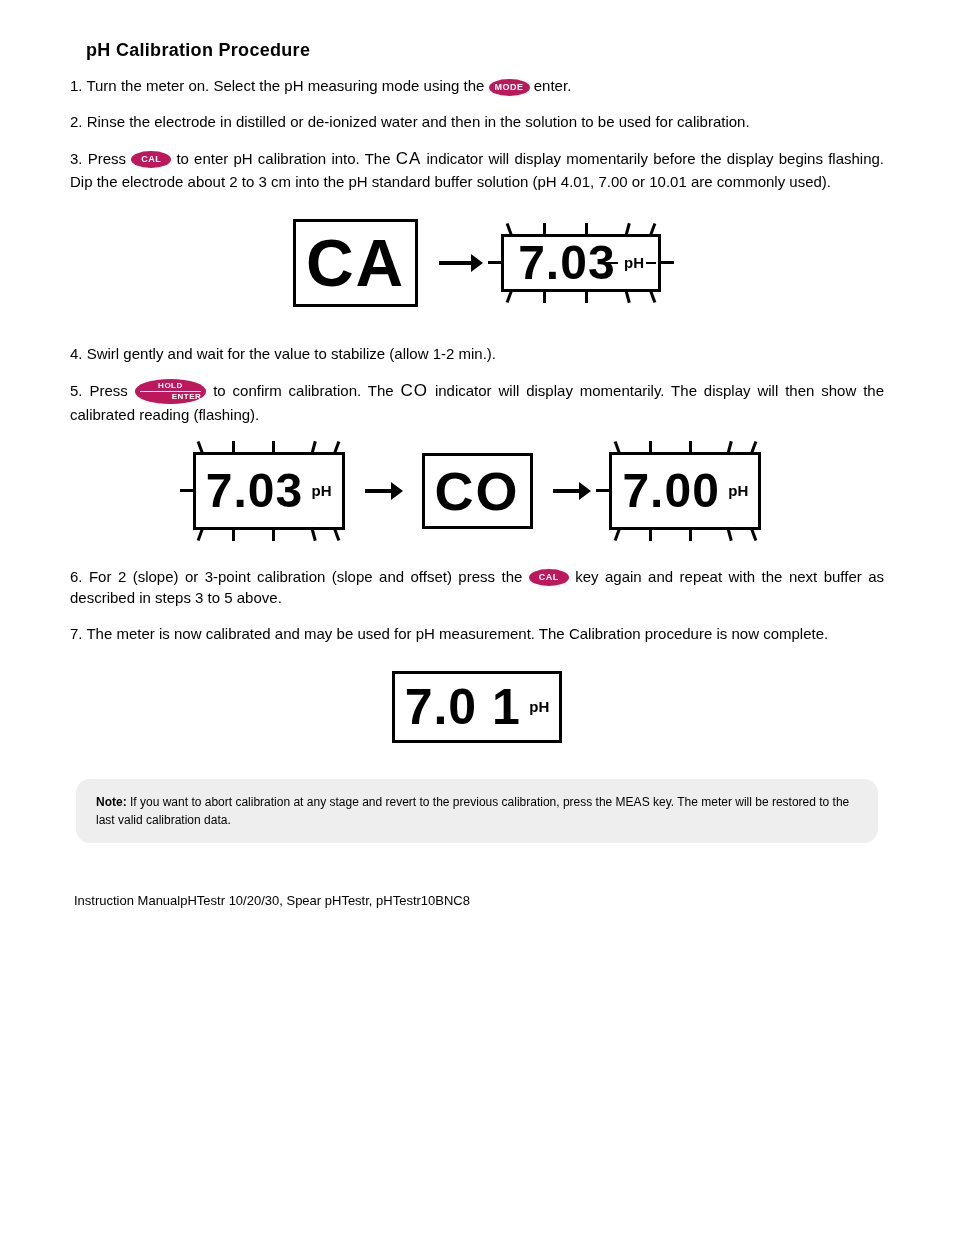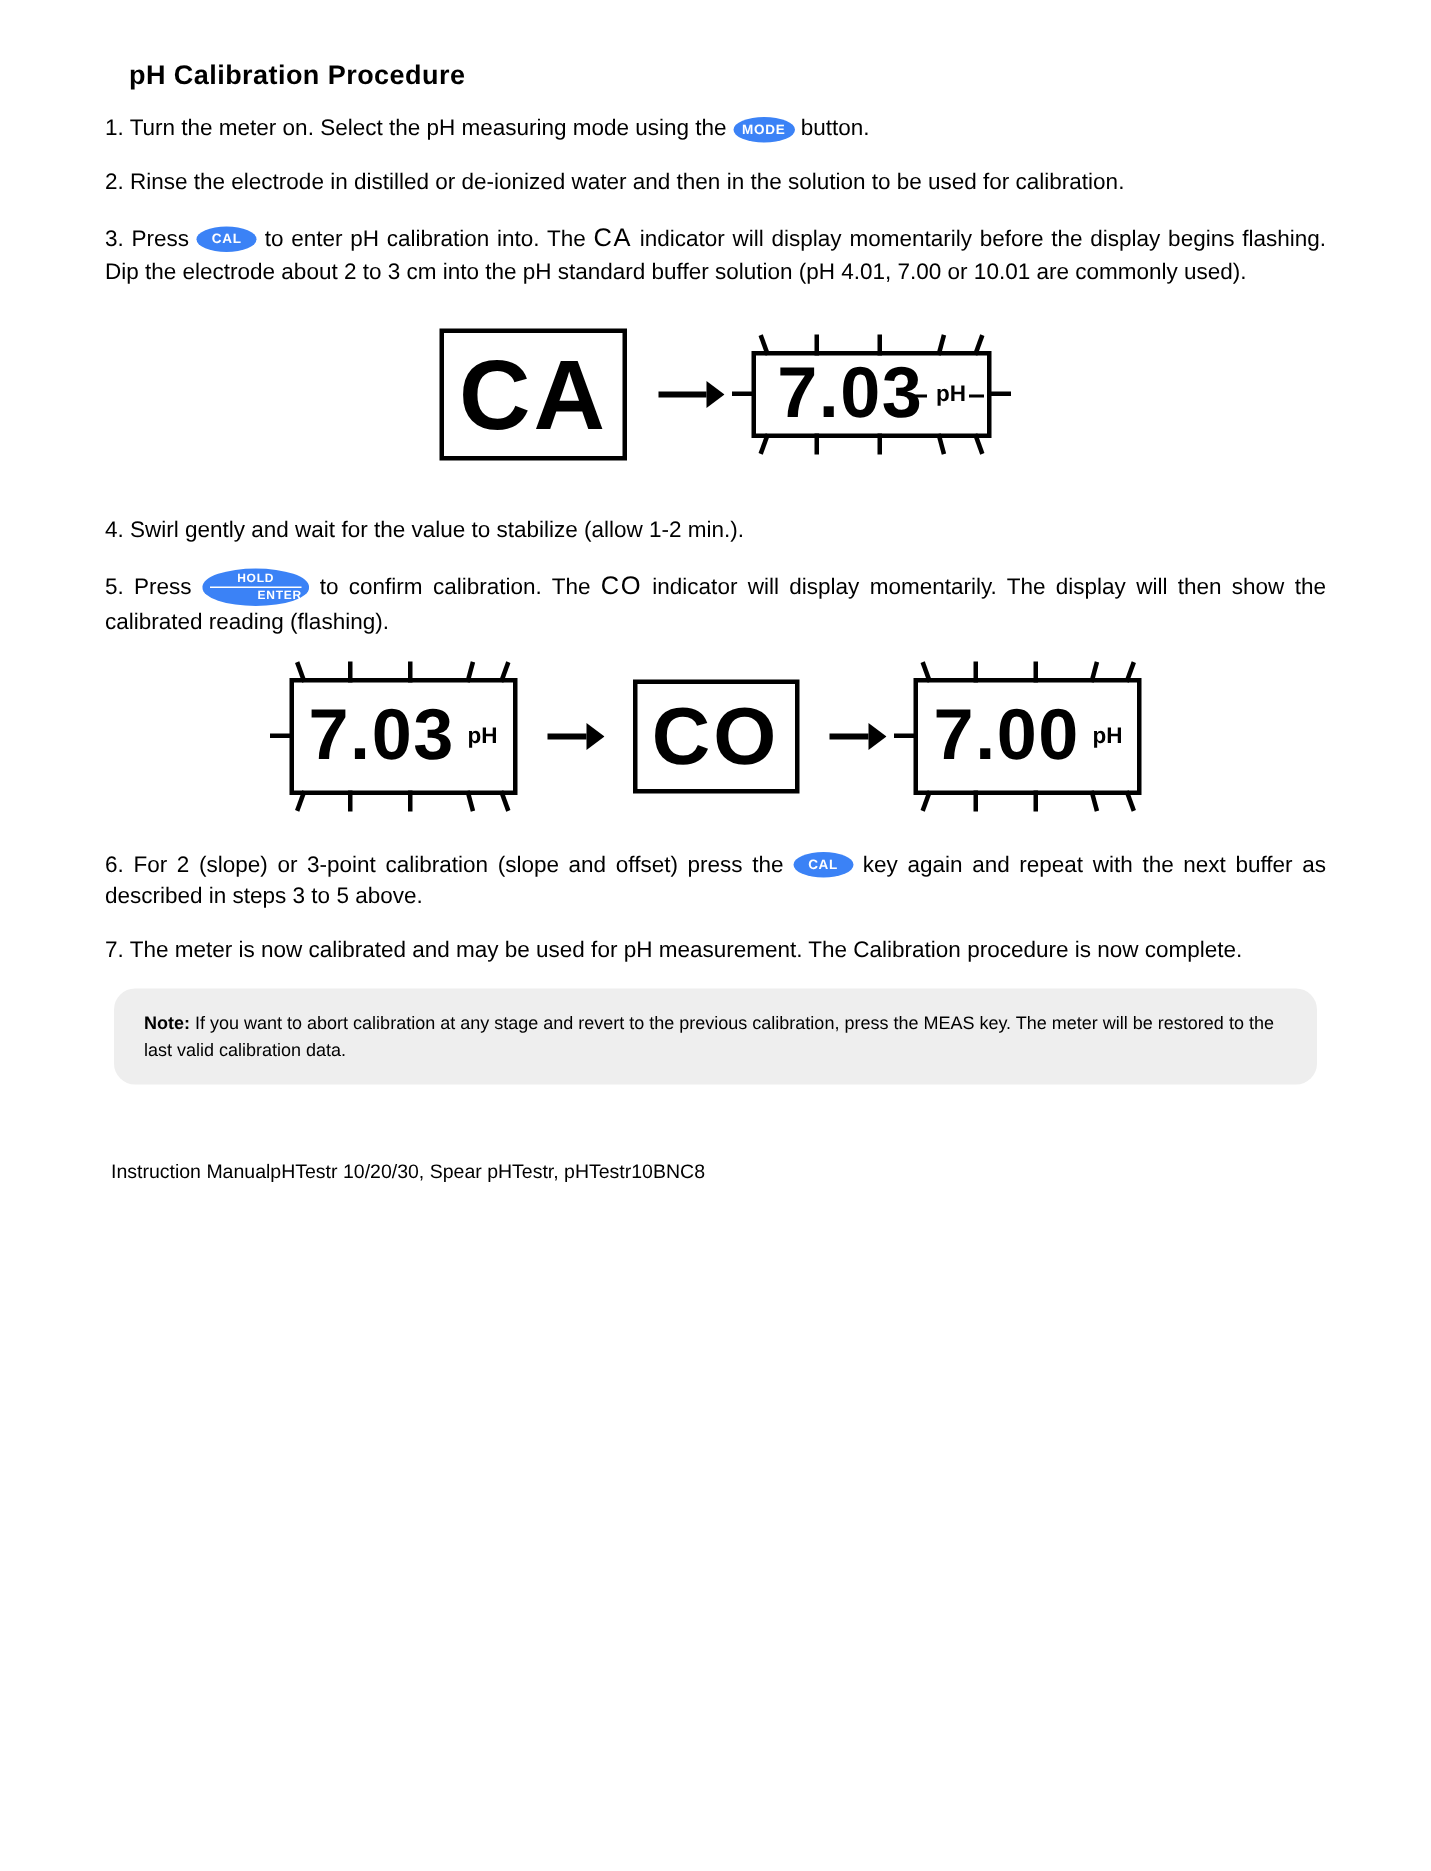--- a/index.html
+++ b/index.html
@@ -36,21 +36,21 @@
   }
   .seg{
     font-family:"Arial Narrow",Arial,sans-serif;
     letter-spacing:1px;
     font-size:17px;
   }
   
   .pill{
     display:inline-block;
     vertical-align:middle;
-    background:#3b82f6;
+    background:#be185d;
     color:#fff;
     font-size:9px;
     font-weight:600;
     letter-spacing:.5px;
     padding:4px 6px;
     border-radius:50%/50%;
     line-height:1;
     text-align:center;
     min-width:28px;
   }
@@ -185,21 +185,21 @@
 </head>
 <body>
 <div class="page">
 
 <h1>pH Calibration Procedure</h1>
 
 <p class="step">
   <span class="step-num">1.</span>
   <span>Turn the meter on. Select the pH measuring mode using the </span>
   <span class="pill">MODE</span>
-  <span> button.</span>
+  <span> enter.</span>
 </p>
 
 <p class="step">
   <span class="step-num">2.</span>
   <span>Rinse the electrode in distilled or de-ionized water and then in the solution to be used for calibration.</span>
 </p>
 
 <p class="step">
   <span class="step-num">3.</span>
   <span>Press </span>
@@ -313,20 +313,26 @@
   <span>For 2 (slope) or 3-point calibration (slope and offset) press the </span>
   <span class="pill">CAL</span>
   <span> key again and repeat with the next buffer as described in steps 3 to 5 above.</span>
 </p>
 
 <p class="step">
   <span class="step-num">7.</span>
   <span>The meter is now calibrated and may be used for pH measurement. The Calibration procedure is now complete.</span>
 </p>
 
+<div class="row">
+  <span class="lcd">
+    <span class="lcd-val" style="font-size:50px">7.0 1</span>
+    <span class="lcd-unit">pH</span>
+  </span>
+</div>
 
 <div class="notebox">
   <p>
     <span class="note-label">Note:</span>
     <span> If you want to abort calibration at any stage and revert to the previous calibration, press the MEAS key. The meter will be restored to the last valid calibration data.</span>
   </p>
 </div>
 
 <div class="footer">
   <span>Instruction Manual</span>

